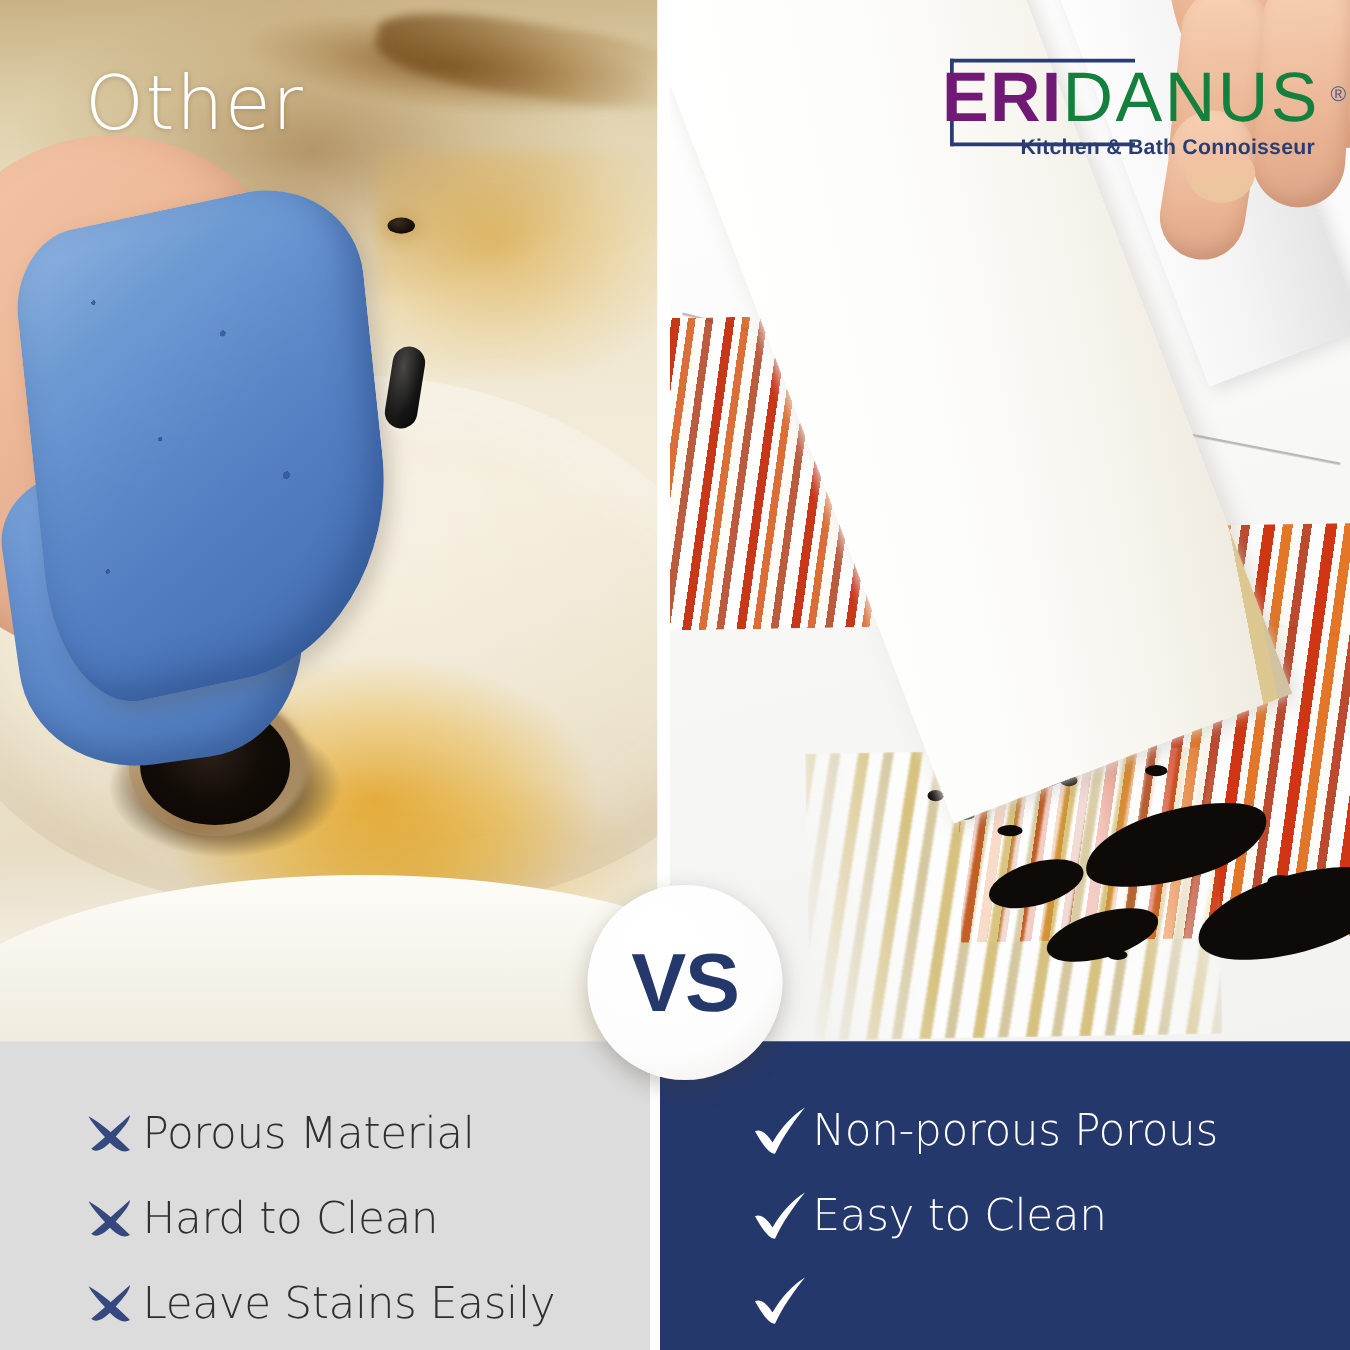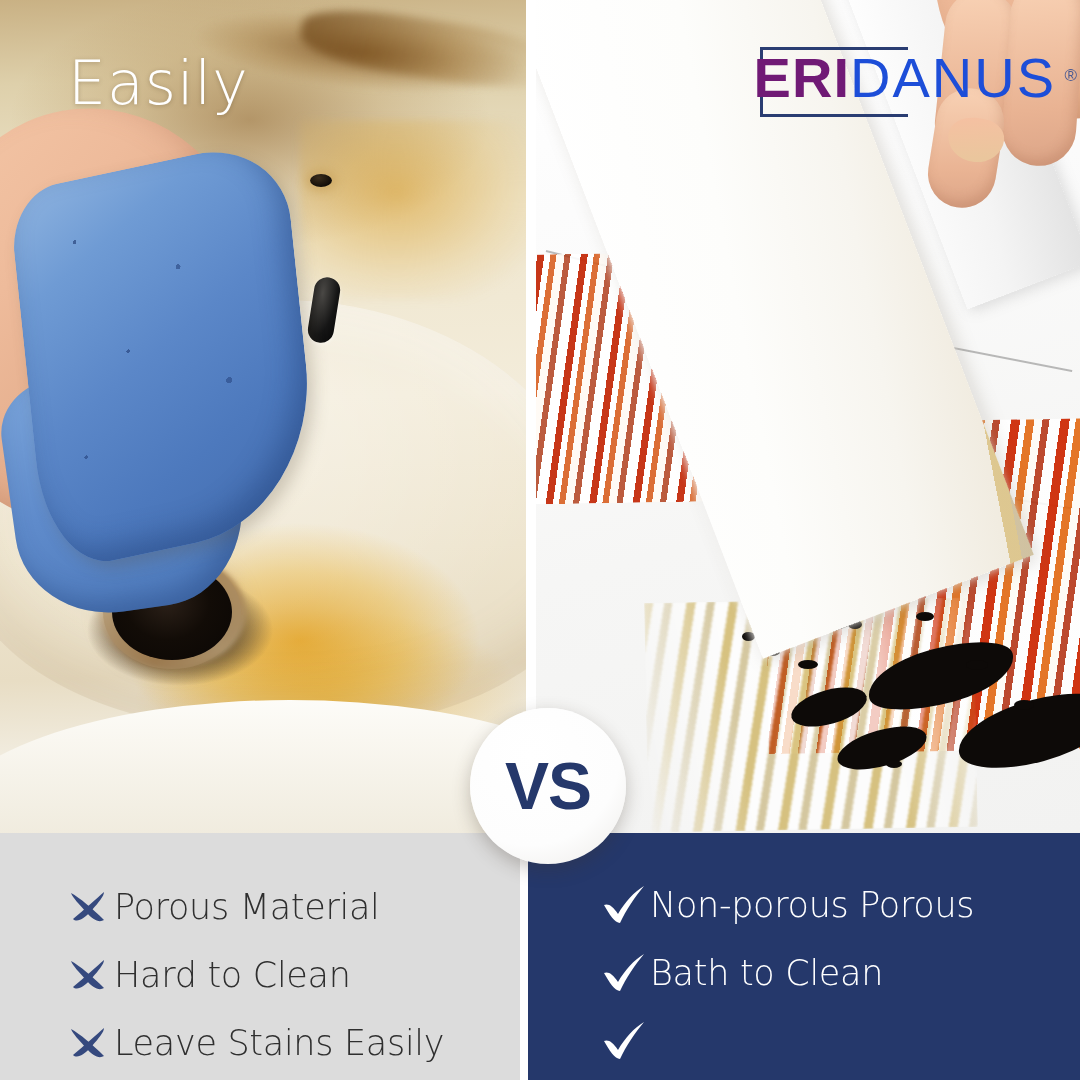--- a/index.html
+++ b/index.html
@@ -150,21 +150,21 @@
     border-radius:48% 48% 52% 52%/46% 46% 60% 60%;
     background:linear-gradient(170deg,#f6c0a2,#e8c79c); transform:rotate(6deg); }
 
   
   .logo { position:absolute; right:24px; top:44px; width:312px; z-index:8; text-align:right; }
   .logo-mark { position:relative; display:inline-block; }
   .logo-frame { position:absolute; left:6px; top:3px; width:148px; height:70px;
     border:3px solid #2a3d72; border-right:none; }
   .logo-word { position:relative; font-size:56px; line-height:68px; letter-spacing:-1px; white-space:nowrap; }
   .logo-eri { font-weight:bold; color:#701a75; letter-spacing:1px; }
-  .logo-danus { font-weight:400; color:#1d4ed8; letter-spacing:2px; }
+  .logo-danus { font-weight:400; color:#15803d; letter-spacing:2px; }
   .logo-reg { position:absolute; right:-20px; top:-2px; font-size:17px; color:#4a5a93; }
   .logo-tag { font-size:17px; font-weight:bold; color:#2a3d72; letter-spacing:.2px;
     margin-top:-4px; text-align:right; padding-right:4px; }
 
   
   .other-label { position:absolute; left:68px; top:48px; z-index:8;
     font-size:60px; font-weight:300; color:#ffffff; letter-spacing:1px;
     text-shadow:0 1px 4px rgba(90,70,40,.35);
     font-family:"DejaVu Sans", sans-serif; }
 
@@ -250,30 +250,31 @@
       <div class="rp-blade-edge"></div>
       <div class="rp-handle"></div>
       <div class="rp-hand"></div>
       <div class="rp-fng g1"></div>
       <div class="rp-fng g2"></div>
       <div class="rp-fng g3"></div>
       <div class="rp-nail"></div>
     </div>
   </div>
 
-  <div class="other-label">Easily</div>
+  <div class="other-label">Other</div>
 
   <div class="logo">
     <div class="logo-mark">
       <span class="logo-frame"></span>
       <div class="logo-word">
         <span class="logo-eri">ERI</span><span class="logo-danus">DANUS</span>
         <span class="logo-reg">®</span>
       </div>
     </div>
+    <div class="logo-tag">Kitchen &amp; Bath Connoisseur</div>
   </div>
 
   <div class="vs-badge">
     <span>VS</span>
   </div>
 
   <div class="panel panel-left">
     <div class="feat-list">
 
       <div class="feat-row">
@@ -322,21 +323,21 @@
         </span>
         <span class="feat-txt">Non-porous Porous</span>
       </div>
 
       <div class="feat-row">
         <span class="feat-ico">
           <svg width="46" height="40" viewBox="0 0 46 40" aria-hidden="true">
             <path d="M3 20 C7 18, 12 21, 17 29 C24 17, 33 7, 43 1 C34 12, 25 25, 19 38 C14 38, 8 29, 3 20 Z" fill="#ffffff"></path>
           </svg>
         </span>
-        <span class="feat-txt">Bath to Clean</span>
+        <span class="feat-txt">Easy to Clean</span>
       </div>
 
       <div class="feat-row">
         <span class="feat-ico">
           <svg width="46" height="40" viewBox="0 0 46 40" aria-hidden="true">
             <path d="M3 20 C7 18, 12 21, 17 29 C24 17, 33 7, 43 1 C34 12, 25 25, 19 38 C14 38, 8 29, 3 20 Z" fill="#ffffff"></path>
           </svg>
         </span>
       </div>
 

